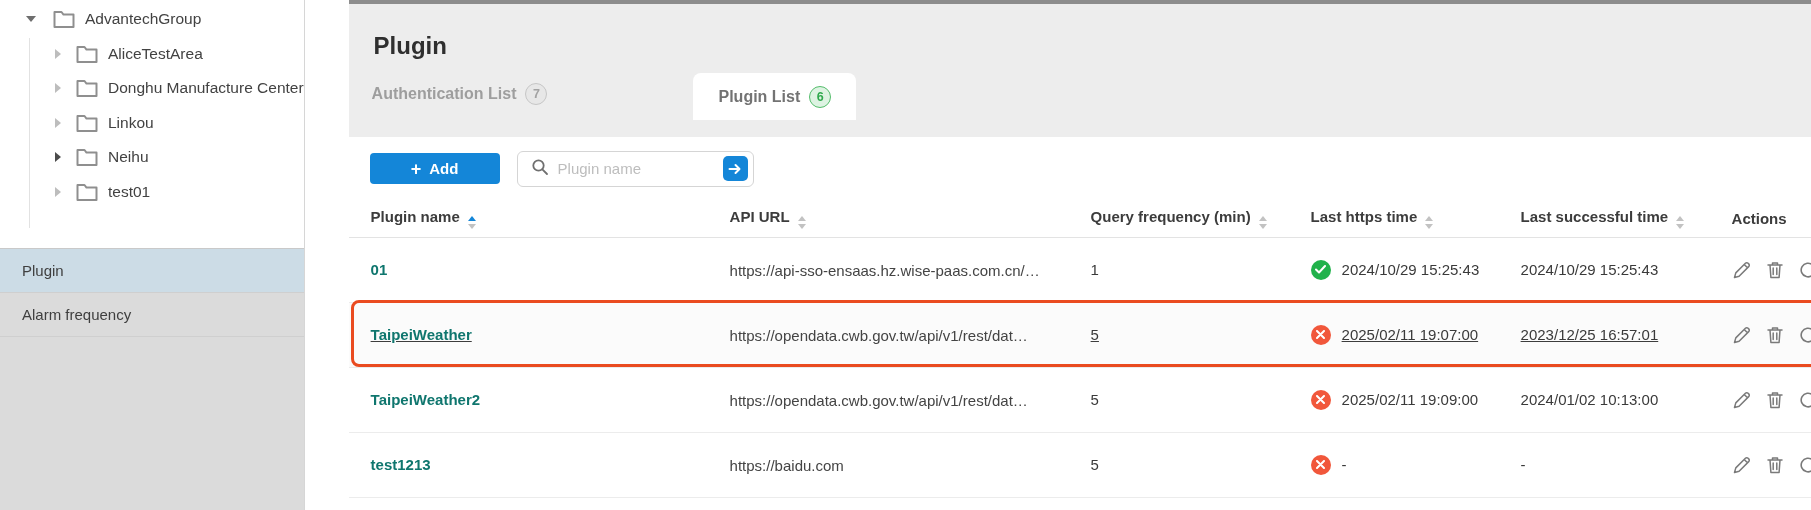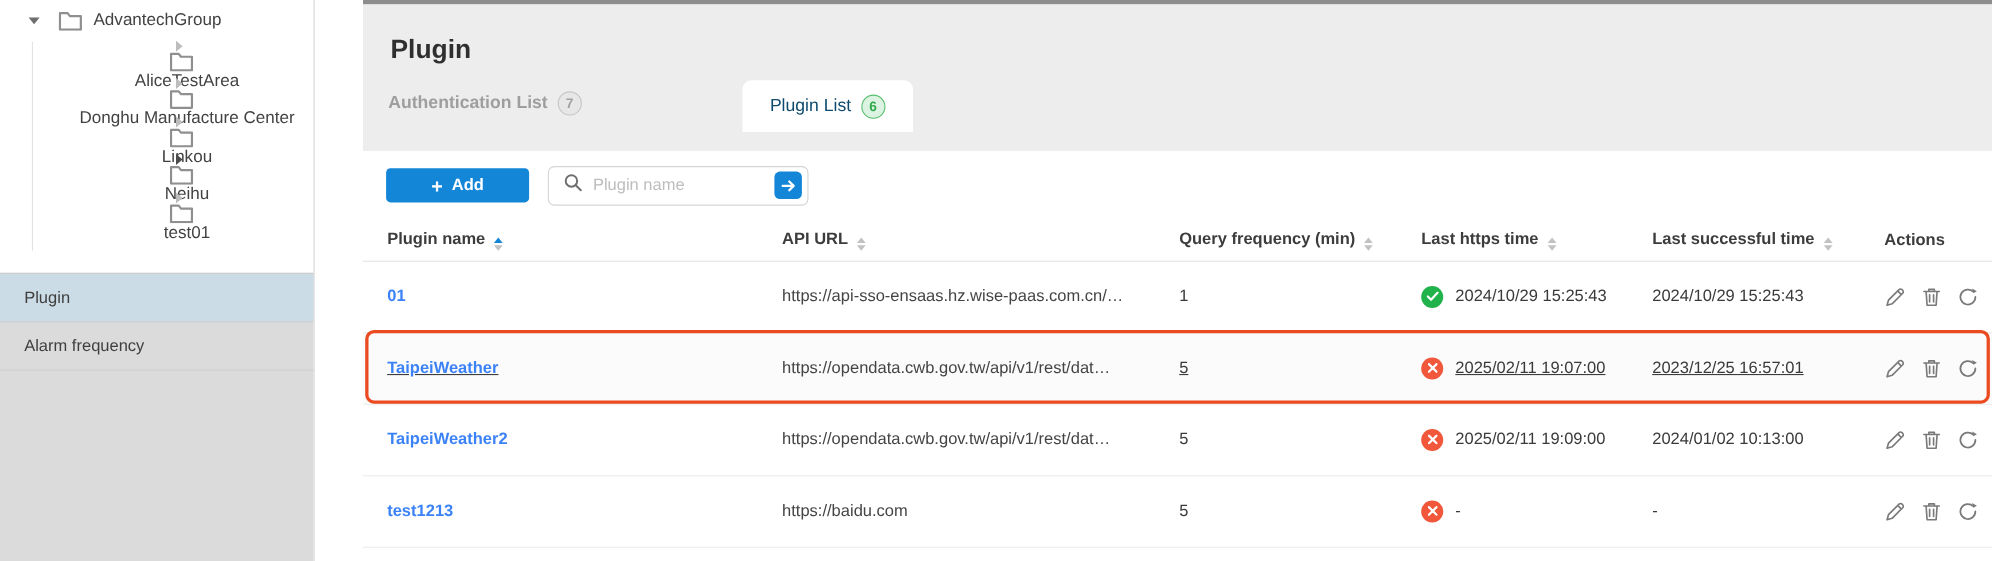--- a/index.html
+++ b/index.html
@@ -7,21 +7,21 @@
               font-family:"Liberation Sans","DejaVu Sans",sans-serif; color:#3d3d3d; }
   .app { display:flex; width:1811px; height:510px;gap:44px; }
 
   
   .sidebar { width:314px; height:510px; background:#fff; border-right:1px solid #d6d6d6;
              display:flex; flex-direction:column; }
   .tree { position:relative; height:248px; padding-top:2px; }
   .guide-line { position:absolute; left:29px; top:38px; height:190px; width:1px; background:#e2e2e2; }
   .tree-row { display:flex; align-items:center; height:34.5px; cursor:pointer; }
   .tree-row.root { padding-left:26px; }
-  .tree-row.child { padding-left:55px;flex-direction:column; }
+  .tree-row.child { padding-left:55px; }
   .caret-down { width:0; height:0; border-left:5.5px solid transparent; border-right:5.5px solid transparent;
                 border-top:6.5px solid #6e6e6e; margin-right:17px; }
   .caret-right { width:0; height:0; border-top:5.5px solid transparent; border-bottom:5.5px solid transparent;
                  border-left:6.5px solid #bdbdbd; margin-right:15px; }
   .caret-right.dark { border-left-color:#4c4c4c; }
   .folder-ic { margin-right:10px; display:flex; }
   .tree-label { font-size:15.5px; color:#424242; white-space:nowrap; }
 
   .side-menu { flex:1; background:#dbdbdb; border-top:1px solid #c9c9c9; }
   .menu-item { height:44px; display:flex; align-items:center; padding-left:22px;
@@ -32,21 +32,21 @@
   .main { position:relative; width:1496px; height:510px; background:#ededed; }
   .top-strip { height:4px; background:#8d8d8d; }
   .main-header { height:133px; background:#ededed; position:relative; }
   .page-title { font-size:24px; font-weight:bold; color:#2f2f2f; padding:28px 0 0 25px; }
   .tabs { position:absolute; left:0; bottom:17px; right:0; display:flex; align-items:flex-end; }
   .tab { display:flex; align-items:center; gap:9px; cursor:pointer; }
   .tab.inactive { padding:0 20px 15px 23px; }
   .tab.inactive .tab-label { font-size:16px; font-weight:bold; color:#9e9e9e; }
   .tab.active { background:#fff; border-radius:8px 8px 0 0; height:47px; margin-left:126px;
                 padding:0 25px; }
-  .tab.active .tab-label { font-size:16px; font-weight:normal; color:#0c4a6e; }
+  .tab.active .tab-label { font-size:16px; font-weight:bold; color:#737373; }
   .badge { width:22px; height:22px; border-radius:50%; display:flex; align-items:center;
            justify-content:center; font-size:12.5px; font-weight:bold; }
   .badge.gray { border:1px solid #c6c6c6; color:#a2a2a2; background:#e7e7e7; }
   .badge.green { border:1px solid #55bd6c; color:#2fa94d; background:#ddf3e2; }
 
   .card { width:1481px; height:373px; background:#fff; }
 
   
   .toolbar { height:63px; display:flex; align-items:center; padding-left:21px; }
   .add-btn { width:130px; height:31px; background:#1486d8; border:none; border-radius:4px;
@@ -61,21 +61,21 @@
   .go-btn { width:25px; height:25px; background:#1486d8; border:none; border-radius:5px; color:#fff;
             display:flex; align-items:center; justify-content:center; cursor:pointer; flex:none; }
   .go-btn svg { display:block; }
 
   
   table { width:1481px; border-collapse:collapse; table-layout:fixed; }
   th, td { text-align:left; padding-left:22px; font-size:15px; }
   thead th { height:37px; font-weight:bold; color:#3c3c3c; border-bottom:1px solid #e3e3e3;
              white-space:nowrap; cursor:pointer; }
   tbody td { height:64px; border-bottom:1px solid #ececec; color:#3a3a3a; }
-  td.col-name { font-weight:bold; color:#3b82f6; }
+  td.col-name { font-weight:bold; color:#0f766e; }
   .url-text { display:inline-block; max-width:335px; overflow:hidden; text-overflow:ellipsis;
               white-space:nowrap; vertical-align:middle; color:#444; }
   .sort { display:inline-flex; flex-direction:column; gap:2.5px; margin-left:8px; vertical-align:1px; }
   .sort i { width:0; height:0; border-left:4.5px solid transparent; border-right:4.5px solid transparent; }
   .sort .up { border-bottom:5px solid #c2c2c2; }
   .sort .down { border-top:5px solid #c2c2c2; }
   .sort.asc .up { border-bottom-color:#1486d8; }
   .status-cell { display:flex; align-items:center; height:64px; }
   .st-ic { width:20px; height:20px; border-radius:50%; display:flex; align-items:center;
            justify-content:center; margin-right:11px; flex:none; }

